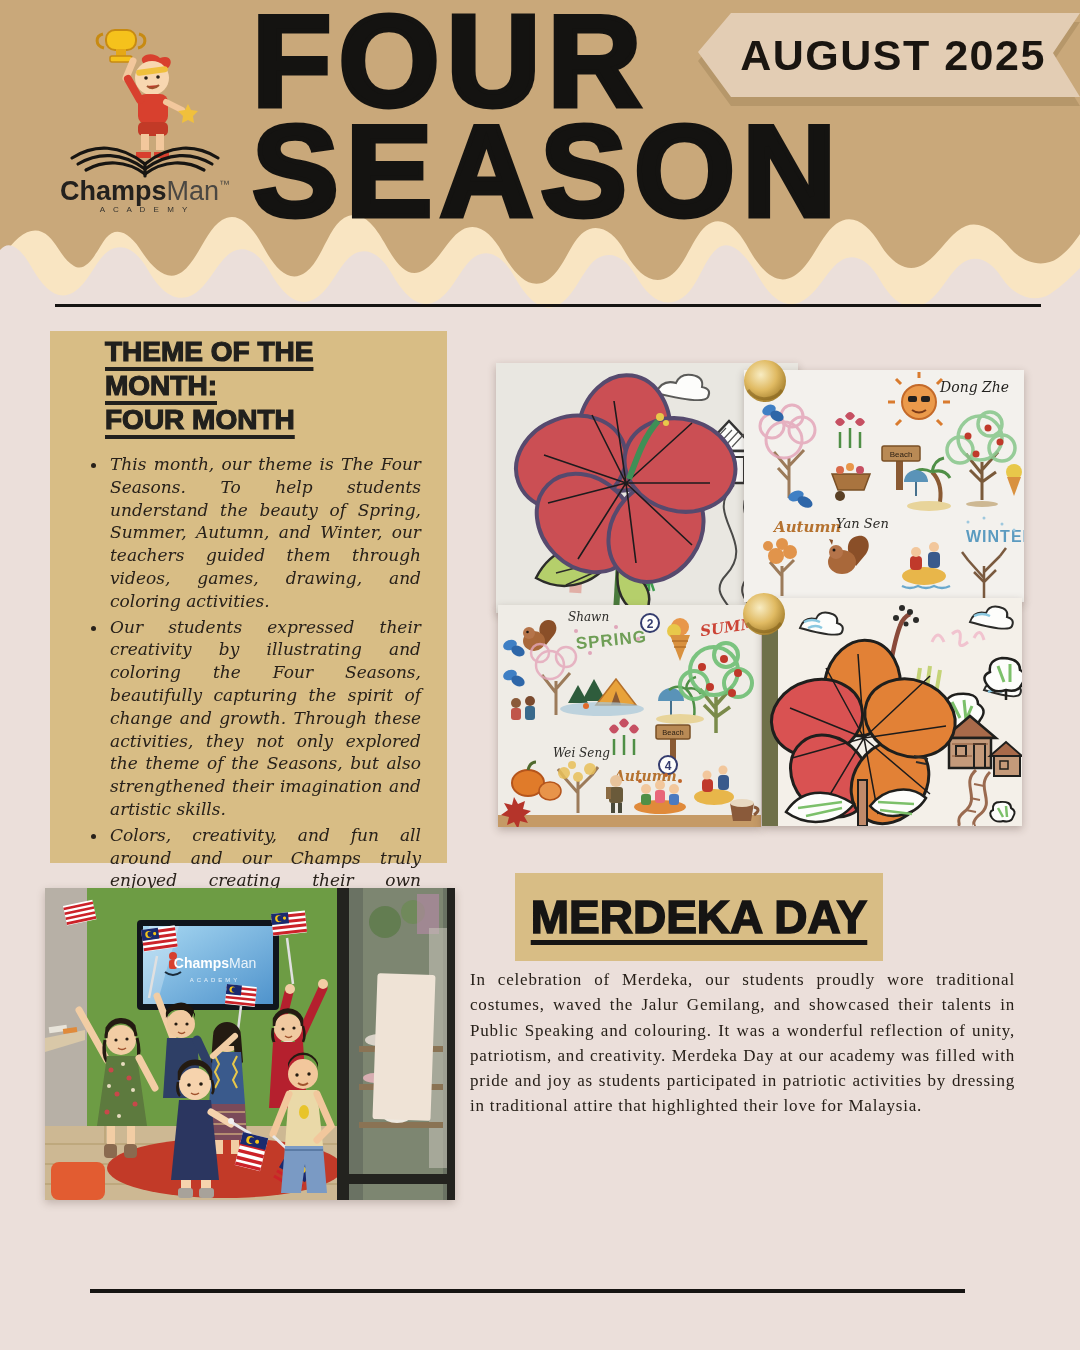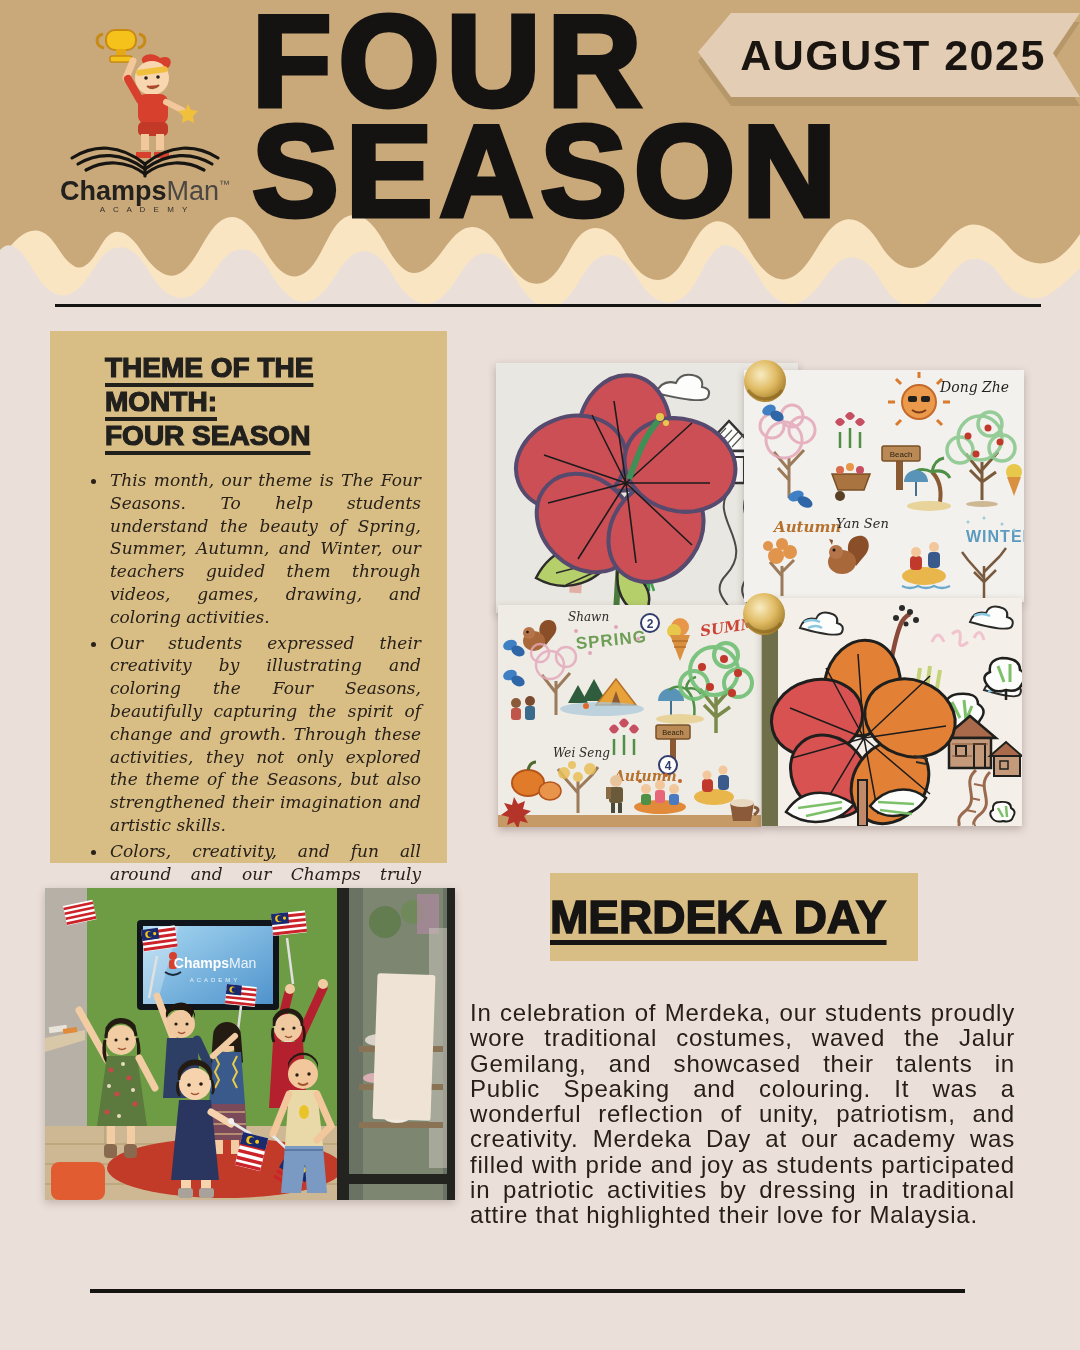--- a/index.html
+++ b/index.html
@@ -15,51 +15,51 @@
     color:#141311;font-weight:bold;
     font-size:130px;line-height:110px;letter-spacing:7px;
     -webkit-text-stroke:5px #141311;
   }
   #big-title span{display:block;}
   
   .rule{position:absolute;background:#161412;}
   
   #theme-box{
     position:absolute;left:50px;top:331px;width:397px;height:532px;
-    background:#d8bd85;box-sizing:border-box;padding:16px 26px 10px 28px;
+    background:#d8bd85;box-sizing:border-box;padding:0 26px 10px 28px;
   }
   #theme-box h2{
     margin:4px 0 12px 27px;color:#21201d;
     font-size:28px;line-height:34px;font-weight:bold;letter-spacing:0;
     -webkit-text-stroke:1.2px #21201d;
   }
   #theme-box h2 span{display:block;text-decoration:underline;
     text-decoration-thickness:4px;text-underline-offset:6px;}
   #theme-box ul{
     margin:16px 0 0 30px;padding:0;list-style:disc outside;
     font-family:"DejaVu Serif",serif;font-size:17px;line-height:22.8px;
     color:#28211a;text-align:justify;font-style:italic;
   }
   #theme-box li{margin-bottom:3px;padding-left:2px;}
   
   #collage{position:absolute;left:496px;top:360px;width:528px;height:468px;}
   .photo{position:absolute;box-shadow:0 3px 8px rgba(70,50,40,.3);}
   
   #merdeka-box{
-    position:absolute;left:550px;top:873px;width:368px;height:88px;
-    background:#d8bd85;display:flex;align-items:center;justify-content:flex-start;
+    position:absolute;left:515px;top:873px;width:368px;height:88px;
+    background:#d8bd85;display:flex;align-items:center;justify-content:center;
   }
   #merdeka-box h2{
     margin:0;color:#161514;font-size:46px;font-weight:bold;
     -webkit-text-stroke:1.6px #161514;
     text-decoration:underline;text-decoration-thickness:5px;text-underline-offset:7px;
   }
   #merdeka-text{
-    position:absolute;left:470px;top:1000px;width:545px;
-    font-family:Liberation Sans, sans-serif;font-size:24px;line-height:25.3px;
+    position:absolute;left:470px;top:967px;width:545px;
+    font-family:Liberation Serif, serif;font-size:17px;line-height:25.3px;
     letter-spacing:.8px;color:#272019;text-align:justify;margin:0;
   }
   
   #kids-photo{position:absolute;left:45px;top:888px;width:410px;height:312px;
     box-shadow:0 3px 8px rgba(70,50,40,.25);}
   svg text{font-family:"Liberation Sans",sans-serif;}
   .hand{font-family:"DejaVu Serif",serif;font-style:italic;}
 </style>
 </head>
 <body>
@@ -121,21 +121,21 @@
 <div id="big-title">
   <span>FOUR</span>
   <span>SEASON</span>
 </div>
 
 <div class="rule" style="left:55px;top:304px;width:986px;height:3px;"></div>
 
 <section id="theme-box">
   <h2>
     <span>THEME OF THE MONTH:</span>
-    <span>FOUR SEASON</span>
+    <span>FOUR MONTH</span>
   </h2>
   <ul>
     <li>This month, our theme is The Four Seasons. To help students understand the beauty of Spring, Summer, Autumn, and Winter, our teachers guided them through videos, games, drawing, and coloring activities.</li>
     <li>Our students expressed their creativity by illustrating and coloring the Four Seasons, beautifully capturing the spirit of change and growth. Through these activities, they not only explored the theme of the Seasons, but also strengthened their imagination and artistic skills.</li>
     <li>Colors, creativity, and fun all around and our Champs truly enjoyed creating their own seasonal masterpieces!</li>
   </ul>
 </section>
 
 <div id="collage">
 

